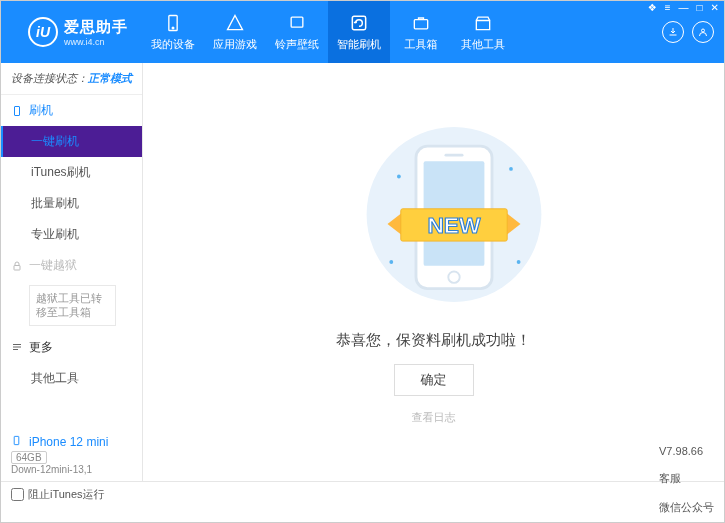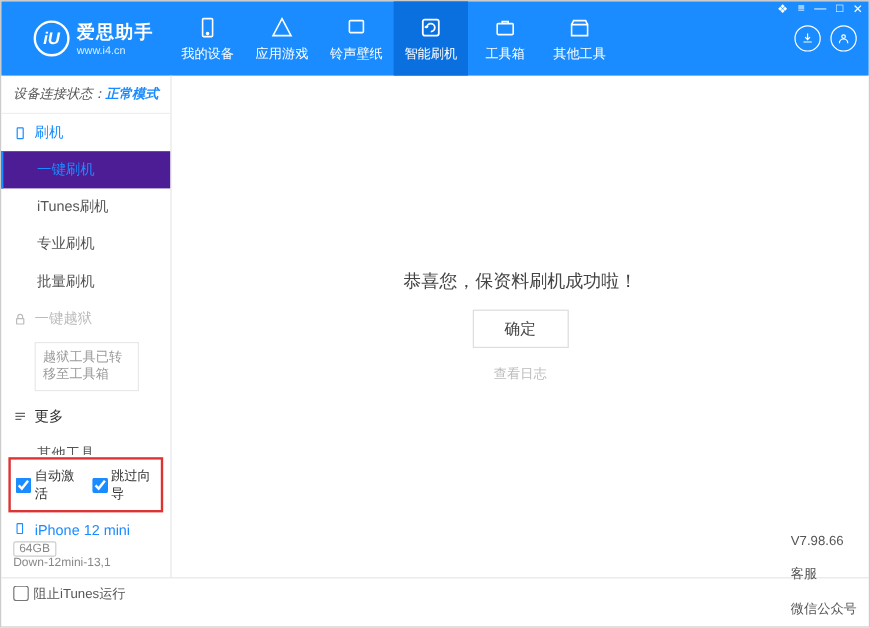--- a/index.html
+++ b/index.html
@@ -143,66 +143,74 @@
     </div>
     <div class="tree">
       <div class="tree-section primary">
         <span class="sec-icon"><svg viewBox="0 0 24 24" width="12" height="12" fill="none" stroke="#1a8cff" stroke-width="2">
               <rect x="7" y="3" width="10" height="18" rx="1"></rect>
             </svg></span>
         <span>刷机</span>
       </div>
       <div class="tree-sub active">一键刷机</div>
       <div class="tree-sub">iTunes刷机</div>
+      <div class="tree-sub">批量刷机</div>
       <div class="tree-sub">专业刷机</div>
-      <div class="tree-sub">批量刷机</div>
 
       <div class="tree-section locked">
         <span class="sec-icon"><svg viewBox="0 0 24 24" width="12" height="12" fill="none" stroke="#bbb" stroke-width="2">
               <rect x="6" y="11" width="12" height="9" rx="1"></rect>
               <path d="M8 11 V8 a4 4 0 0 1 8 0 v3"></path>
             </svg></span>
         <span>一键越狱</span>
       </div>
       <div class="tree-note">越狱工具已转移至工具箱</div>
 
       <div class="tree-section">
         <span class="sec-icon"><svg viewBox="0 0 24 24" width="12" height="12" stroke="#666" stroke-width="2">
               <path d="M4 7 h16 M4 12 h16 M4 17 h10"></path>
             </svg></span>
         <span>更多</span>
       </div>
       <div class="tree-sub">其他工具</div>
 
     </div>
 
-    <div class="check-row">
-      <label>
-          <input type="checkbox" checked="" style="">
-          <span>自动激活</span>
-        </label>
-      <label>
-          <input type="checkbox" checked="" style="">
-          <span>跳过向导</span>
-        </label>
-    </div>
 
     <div class="device-block">
       <div class="device-name">
         <span><svg viewBox="0 0 24 24" width="11" height="11" fill="none" stroke="#1a8cff" stroke-width="2">
               <rect x="7" y="3" width="10" height="18" rx="1"></rect>
             </svg></span>
         <span>iPhone 12 mini</span>
       </div>
       <span class="badge">64GB</span>
       <div class="device-sub">Down-12mini-13,1</div>
     </div>
   </div>
 
   <div class="main">
+    <div class="phone-illustration">
+      <svg viewBox="0 0 200 220" width="190" height="210">
+        <ellipse cx="100" cy="100" rx="92" ry="92" fill="#e8f2fb"></ellipse>
+        <rect x="60" y="28" width="80" height="150" rx="12" fill="#fff" stroke="#d8e4ef" stroke-width="3"></rect>
+        <rect x="68" y="44" width="64" height="110" rx="2" fill="#c9e3f7"></rect>
+        <circle cx="100" cy="166" r="6" fill="none" stroke="#d8e4ef" stroke-width="2"></circle>
+        <rect x="90" y="36" width="20" height="3" rx="1.5" fill="#d8e4ef"></rect>
+        <path d="M30 110 L48 96 L48 124 Z" fill="#ffb93e"></path>
+        <path d="M170 110 L152 96 L152 124 Z" fill="#ffb93e"></path>
+        <rect x="44" y="94" width="112" height="34" rx="2" fill="#ffcf3e"></rect>
+        <rect x="44" y="94" width="112" height="34" rx="2" fill="none" stroke="#f3b42a" stroke-width="1"></rect>
+        <text x="100" y="119" text-anchor="middle" font-family="Arial Black,Arial" font-size="24" font-weight="900" fill="#fff" stroke="#2d7fd6" stroke-width="1.2">NEW</text>
+        <circle cx="42" cy="60" r="2" fill="#5ab4f0"></circle>
+        <circle cx="160" cy="52" r="2" fill="#5ab4f0"></circle>
+        <circle cx="168" cy="150" r="2" fill="#5ab4f0"></circle>
+        <circle cx="34" cy="150" r="2" fill="#5ab4f0"></circle>
+      </svg>
+    </div>
     <div class="status-text">恭喜您，保资料刷机成功啦！</div>
     <button class="confirm-btn">确定</button>
     <div class="log-link">查看日志</div>
   </div>
 </div>
 
 <div class="footer">
   <label>
       <input type="checkbox" style="">
       <span>阻止iTunes运行</span>

